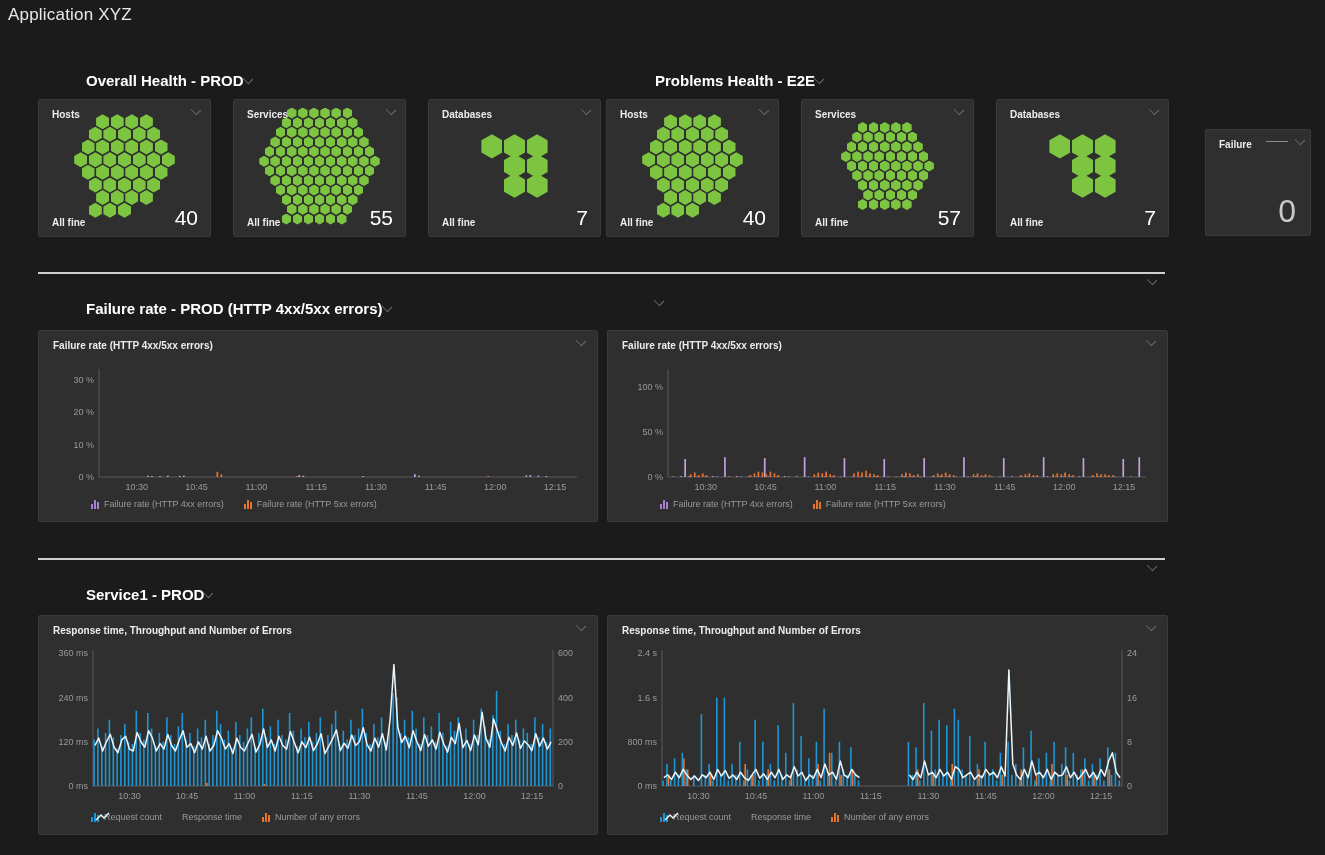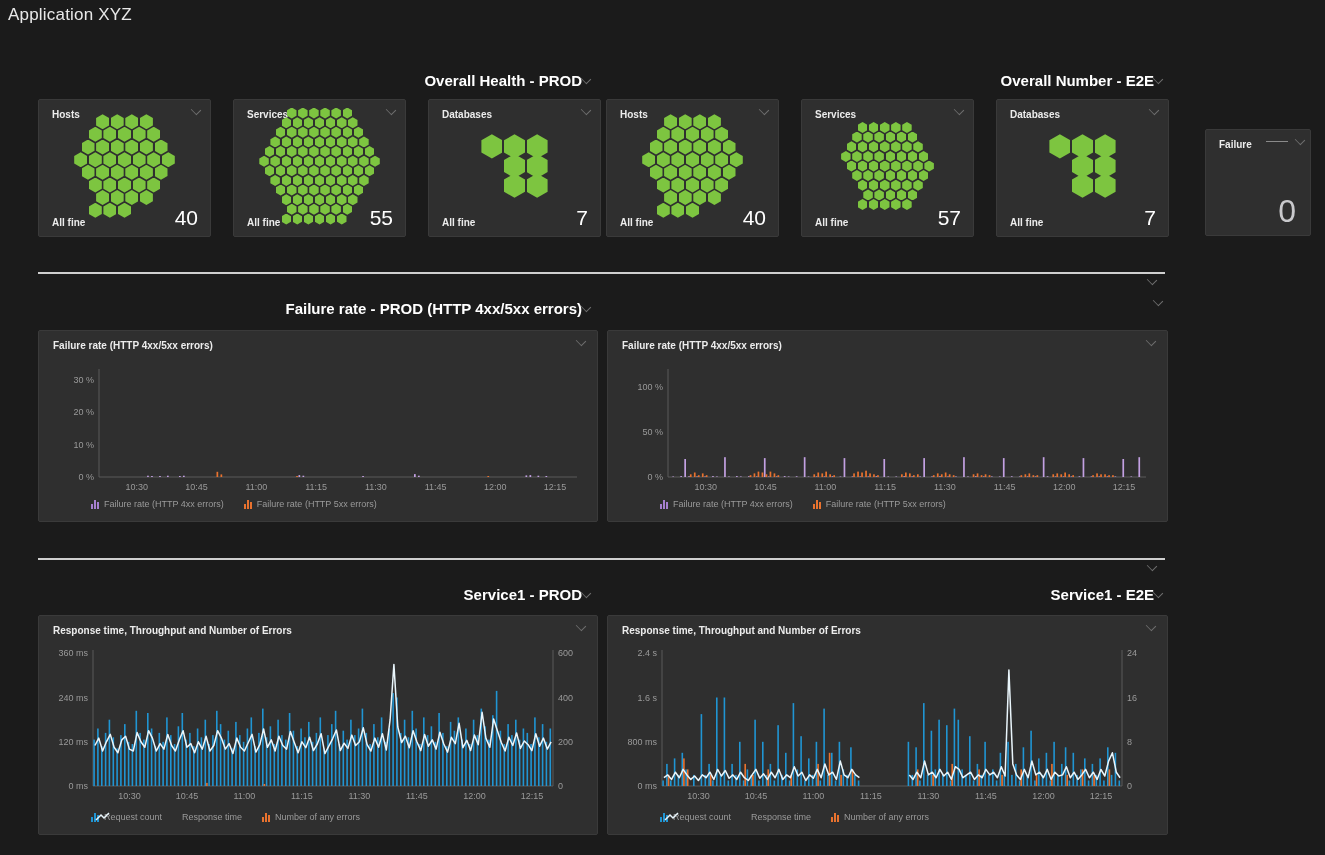--- a/index.html
+++ b/index.html
@@ -2,22 +2,22 @@
 <html><head>
 <meta charset="utf-8">
 <style>
   * { margin:0; padding:0; box-sizing:border-box; }
   html,body { background:#141414; }
   body { font-family:"Liberation Sans", sans-serif; }
   .canvas { position:relative; width:1325px; height:855px; background:#1b1b1b; overflow:hidden; }
 
   .page-title { position:absolute; left:8px; top:5px; font-size:17px; color:#e8e8e8; letter-spacing:.2px; }
 
-  .sec-h { position:absolute; display:flex; justify-content:flex-end; align-items:center;
-           font-size:15px; font-weight:bold; color:#ffffff; }
+  .sec-h { position:absolute; display:flex; justify-content:flex-start; align-items:center;
+           font-size:15px; font-weight:bold; color:#ffffff;margin-left:48px; }
 
   .chev { display:inline-block; width:8px; height:8px; border-right:1.6px solid #6f6f6f;
           border-bottom:1.6px solid #6f6f6f; transform:rotate(45deg) scale(1,.85); margin-top:-3px; flex:none; }
 
   .divider { position:absolute; height:2px; background:#cfcfcf; }
   .div-chev { position:absolute; }
 
   .tile { position:absolute; background:#2f2f2f; border:1px solid #3a3a3a; border-radius:2px; }
   .tile-h { display:flex; justify-content:space-between; align-items:flex-start; padding:9px 10px 0 13px; }
   .tile-title { font-size:10px; font-weight:bold; color:#ececec; }
@@ -48,21 +48,21 @@
 
 <div class="canvas">
 
   <div class="page-title">Application XYZ</div>
 
   <div class="sec-h" style="left:38px;top:72px;width:552px;">
     <span>Overall Health - PROD</span>
     <span class="chev"></span>
   </div>
   <div class="sec-h" style="left:607px;top:72px;width:555px;">
-    <span>Overall Number - E2E</span>
+    <span>Problems Health - E2E</span>
     <span class="chev"></span>
   </div>
 
   <div class="tile" style="left:38px;top:99px;width:173px;height:138px;">
     <div class="tile-h">
         <span class="tile-title">Hosts</span>
         <span class="chev"></span>
       </div>
     <div class="hexwrap">
         <div class="hex" style="left: 73px; top: 28.2px; width: 13px; height: 15px; background: rgb(125, 197, 64);"></div>
@@ -626,24 +626,20 @@
           <span>Failure rate (HTTP 5xx errors)</span>
         </span>
       </div>
   </div>
 
   <div class="divider" style="left:38px;top:558px;width:1127px;"></div>
   <span class="chev div-chev" style="left:1148px;top:565px;"></span>
 
   <div class="sec-h" style="left:38px;top:586px;width:552px;">
     <span>Service1 - PROD</span>
-    <span class="chev"></span>
-  </div>
-  <div class="sec-h" style="left:607px;top:586px;width:555px;">
-    <span>Service1 - E2E</span>
     <span class="chev"></span>
   </div>
 
   <div class="ctile" style="left:38px;top:615px;width:560px;height:220px;">
     <div class="tile-h">
         <span class="tile-title">Response time, Throughput and Number of Errors</span>
         <span class="chev"></span>
       </div>
     <svg width="548" height="168" style="top:24px;">
         <line x1="50" y1="10" x2="50" y2="146" stroke="#5a5a5a"></line>

